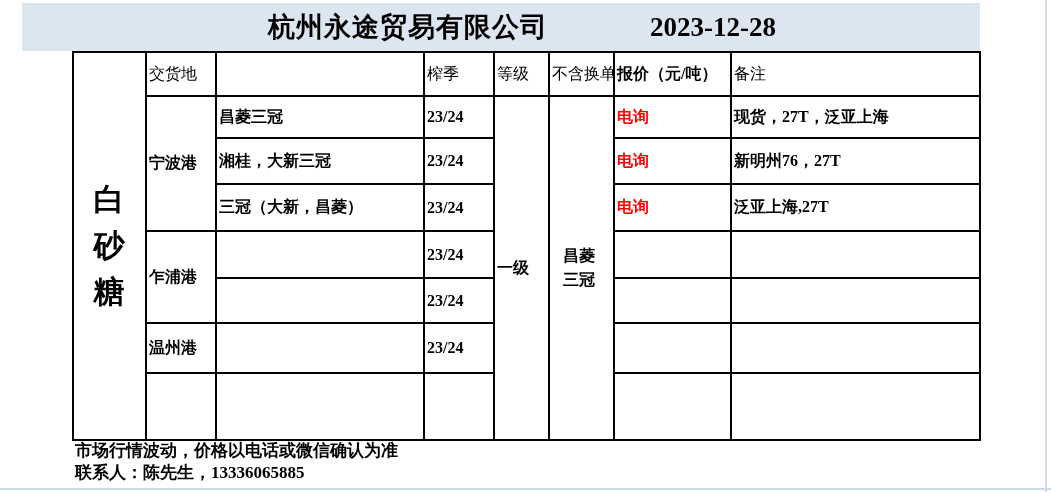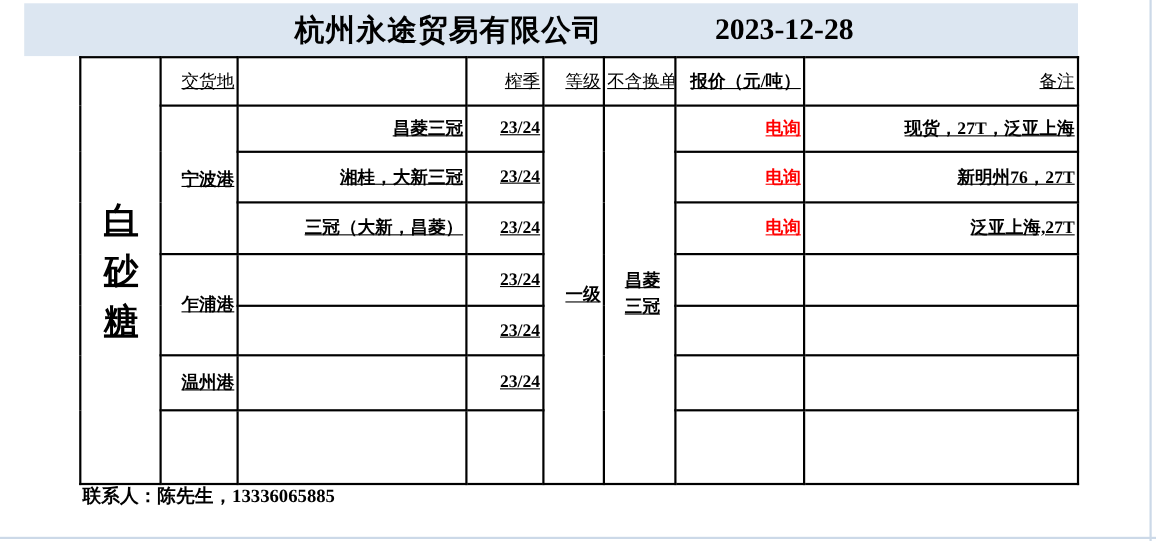--- a/index.html
+++ b/index.html
@@ -17,22 +17,22 @@
   }
   .band .date{
     position:absolute;left:592px;top:50%;transform:translateY(-50%);
     font-size:27px;font-weight:bold;white-space:nowrap;margin-left:36px;
   }
   table.price-table{
     position:absolute;left:72px;top:51px;
     border-collapse:collapse;table-layout:fixed;width:907px;
   }
   table.price-table td{
-    border:2px solid #000;text-align:right;vertical-align:middle;
-    font-size:16px;padding:0 2px;overflow:hidden;white-space:nowrap;text-decoration:underline;
+    border:2px solid #000;text-align:left;vertical-align:middle;
+    font-size:16px;padding:0 2px;overflow:hidden;white-space:nowrap;
   }
   td.hd{font-size:15px;font-weight:normal;}
   td.bold{font-weight:bold;}
   td.season{font-weight:bold;font-size:16px;}
   td.price{font-weight:bold;color:#ff0000;font-size:17px;border-radius:18px;}
   td.cat{font-weight:bold;border-radius:22px;}
   .vert{
     width:32px;margin:0 auto;word-break:break-all;white-space:normal;
     font-size:31px;line-height:46px;font-weight:bold;
   }
@@ -128,18 +128,19 @@
         <td></td>
         <td></td>
         <td class="season"></td>
         <td></td>
         <td></td>
       </tr>
     </tbody>
   </table>
 
   <div class="footer">
+    <div>市场行情波动，价格以电话或微信确认为准</div>
     <div>联系人：陈先生，13336065885</div>
   </div>
 
   <div class="edge-right"></div>
   <div class="edge-bottom"></div>
 </div>
 
 </body></html>

